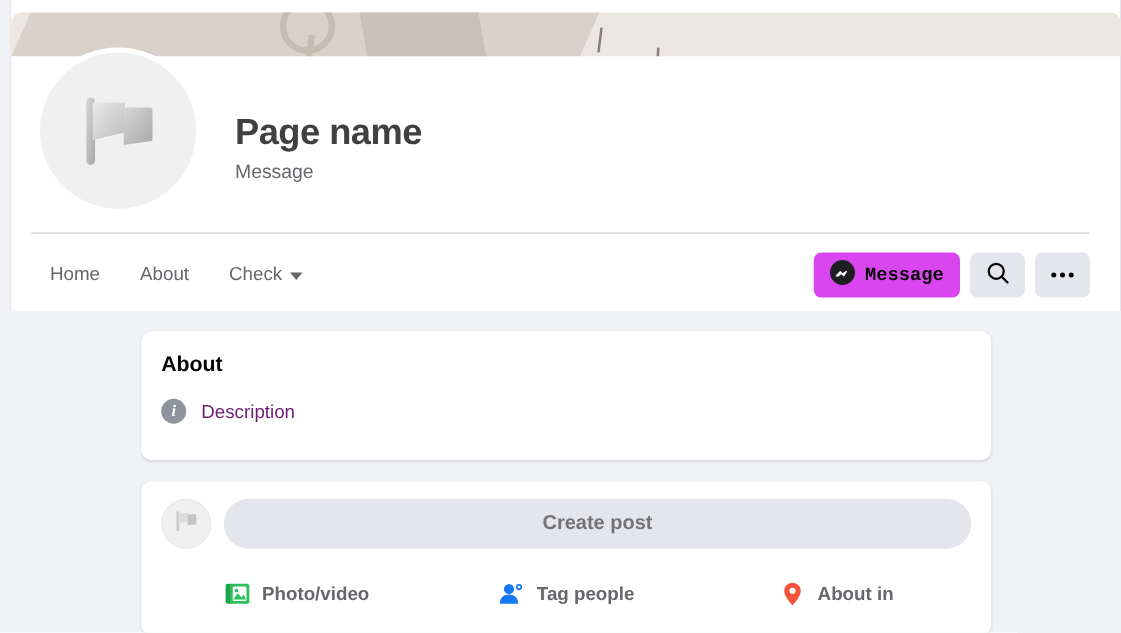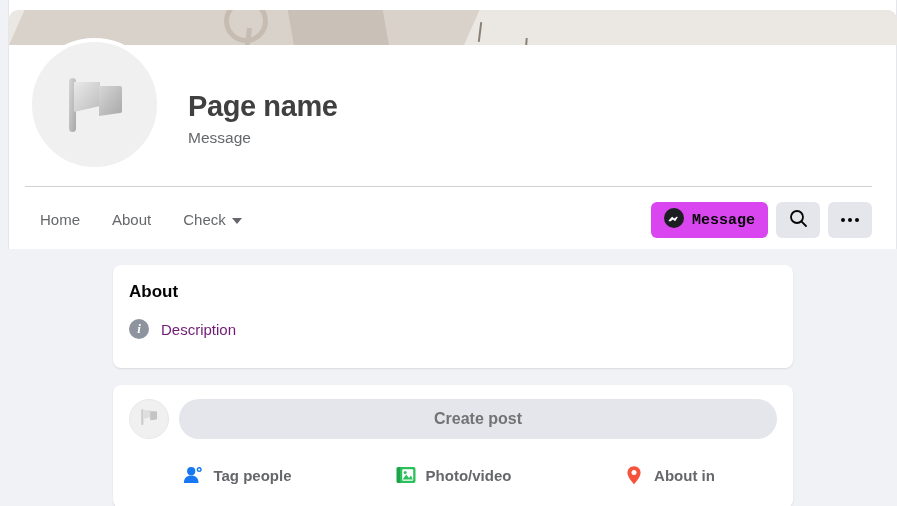--- a/index.html
+++ b/index.html
@@ -428,45 +428,45 @@
         </div>
         <div class="composer-box">
           <span>Create post</span>
         </div>
       </div>
 
       <div class="actions-row">
         <div class="action-item">
           <span>
             <svg width="22" height="22" viewBox="0 0 22 22">
-              <circle cx="9.2" cy="7.2" r="4.1" fill="#1877f2"></circle>
-              <path d="M1.9 19 C1.9 13.9 5.1 11.6 9.2 11.6 C13.3 11.6 16.5 13.9 16.5 19 Z" fill="#1877f2"></path>
-              <circle cx="17.2" cy="5.6" r="2.5" fill="#1877f2"></circle>
-              <circle cx="17.2" cy="5.6" r="1.1" fill="#ffffff"></circle>
-            </svg>
-          </span>
-          <span>Tag people</span>
-        </div>
-
-        <div class="action-item">
-          <span>
-            <svg width="22" height="22" viewBox="0 0 22 22">
               <rect x="1.5" y="3" width="6" height="16" rx="1.6" fill="#1da34a"></rect>
               <rect x="5" y="3" width="15.5" height="16" rx="2" fill="#2cc05c"></rect>
               <rect x="7.2" y="5.2" width="11" height="11.6" rx="1" fill="#ffffff"></rect>
               <path d="M7.6 15.6 L11.2 10.6 L14 14 L16 11.6 L17.8 15.6 Z" fill="#2cc05c"></path>
               <circle cx="10.2" cy="8.4" r="1.5" fill="#2cc05c"></circle>
             </svg>
           </span>
           <span>Photo/video</span>
         </div>
 
         <div class="action-item">
           <span>
             <svg width="22" height="22" viewBox="0 0 22 22">
+              <circle cx="9.2" cy="7.2" r="4.1" fill="#1877f2"></circle>
+              <path d="M1.9 19 C1.9 13.9 5.1 11.6 9.2 11.6 C13.3 11.6 16.5 13.9 16.5 19 Z" fill="#1877f2"></path>
+              <circle cx="17.2" cy="5.6" r="2.5" fill="#1877f2"></circle>
+              <circle cx="17.2" cy="5.6" r="1.1" fill="#ffffff"></circle>
+            </svg>
+          </span>
+          <span>Tag people</span>
+        </div>
+
+        <div class="action-item">
+          <span>
+            <svg width="22" height="22" viewBox="0 0 22 22">
               <path d="M11 2.2 C7.3 2.2 4.4 5.1 4.4 8.7 C4.4 13.4 11 20.2 11 20.2 C11 20.2 17.6 13.4 17.6 8.7 C17.6 5.1 14.7 2.2 11 2.2 Z" fill="#f5533d"></path>
               <circle cx="11" cy="8.6" r="2.5" fill="#ffffff"></circle>
             </svg>
           </span>
           <span>About in</span>
         </div>
       </div>
     </div>
 
   </div>

